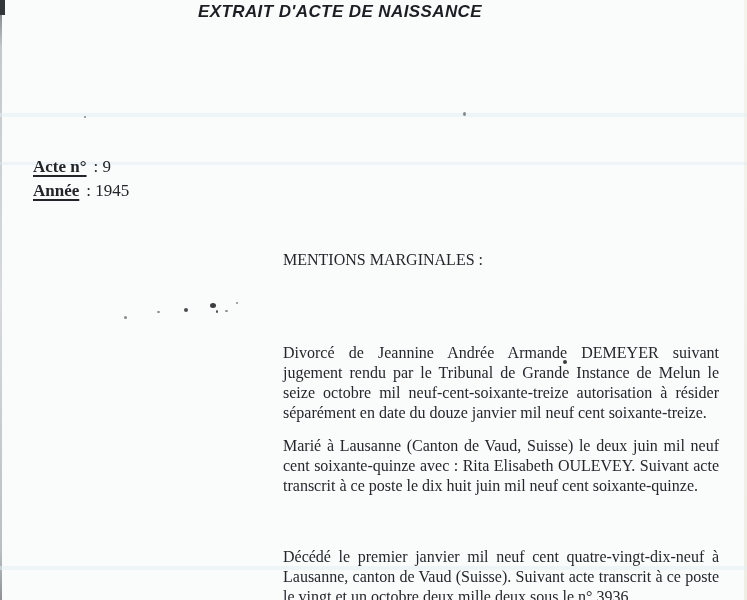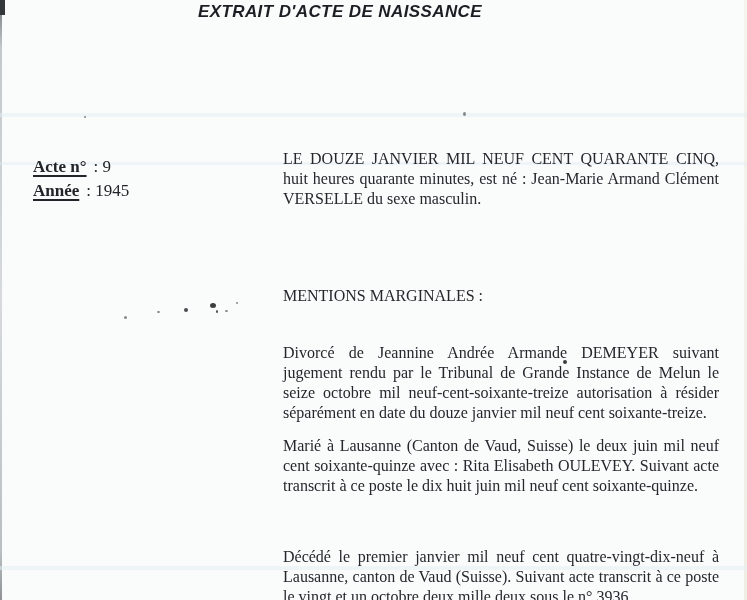--- a/index.html
+++ b/index.html
@@ -112,21 +112,21 @@
   .heading-block {
     position: absolute;
     left: 283px;
     width: 436px;
     font-size: 16px;
     line-height: 20px;
     color: #26272d;
     margin: 0;
   }
   .p-birth    { top: 149px; }
-  .p-mentions { top: 250px; margin-top: 36px; }
+  .p-mentions { top: 250px; }
   .p-note-0   { top: 285px; }
   .p-note-1   { top: 343px; }
   .p-note-2   { top: 436px; }
   .p-note-3   { top: 547px; }
 </style>
 </head>
 <body>
 
 <div class="page">
 
@@ -150,21 +150,20 @@
 
   <div class="doc-title">EXTRAIT D'ACTE DE NAISSANCE</div>
 
   <div class="field-row field-acte">
     <span class="label">Acte n°</span><span class="value">: 9</span>
   </div>
   <div class="field-row field-annee">
     <span class="label">Année</span><span class="value">: 1945</span>
   </div>
 
-  <p class="body-block p-birth">LE DOUZE JANVIER MIL NEUF CENT QUARANTE CINQ, huit heures quarante minutes, est né : Jean-Marie Armand Clément VERSELLE du sexe masculin.</p>
 
   <p class="heading-block p-mentions">MENTIONS MARGINALES :</p>
 
   <p class="body-block p-note-1">Divorcé de Jeannine Andrée Armande DEMEYER suivant jugement rendu par le Tribunal de Grande Instance de Melun le seize octobre mil neuf-cent-soixante-treize autorisation à résider séparément en date du douze janvier mil neuf cent soixante-treize.</p>
   <p class="body-block p-note-2">Marié à Lausanne (Canton de Vaud, Suisse) le deux juin mil neuf cent soixante-quinze avec : Rita Elisabeth OULEVEY. Suivant acte transcrit à ce poste le dix huit juin mil neuf cent soixante-quinze.</p>
   <p class="body-block p-note-3">Décédé le premier janvier mil neuf cent quatre-vingt-dix-neuf à Lausanne, canton de Vaud (Suisse). Suivant acte transcrit à ce poste le vingt et un octobre deux mille deux sous le n° 3936.</p>
 
 </div>
 
 </body></html>

